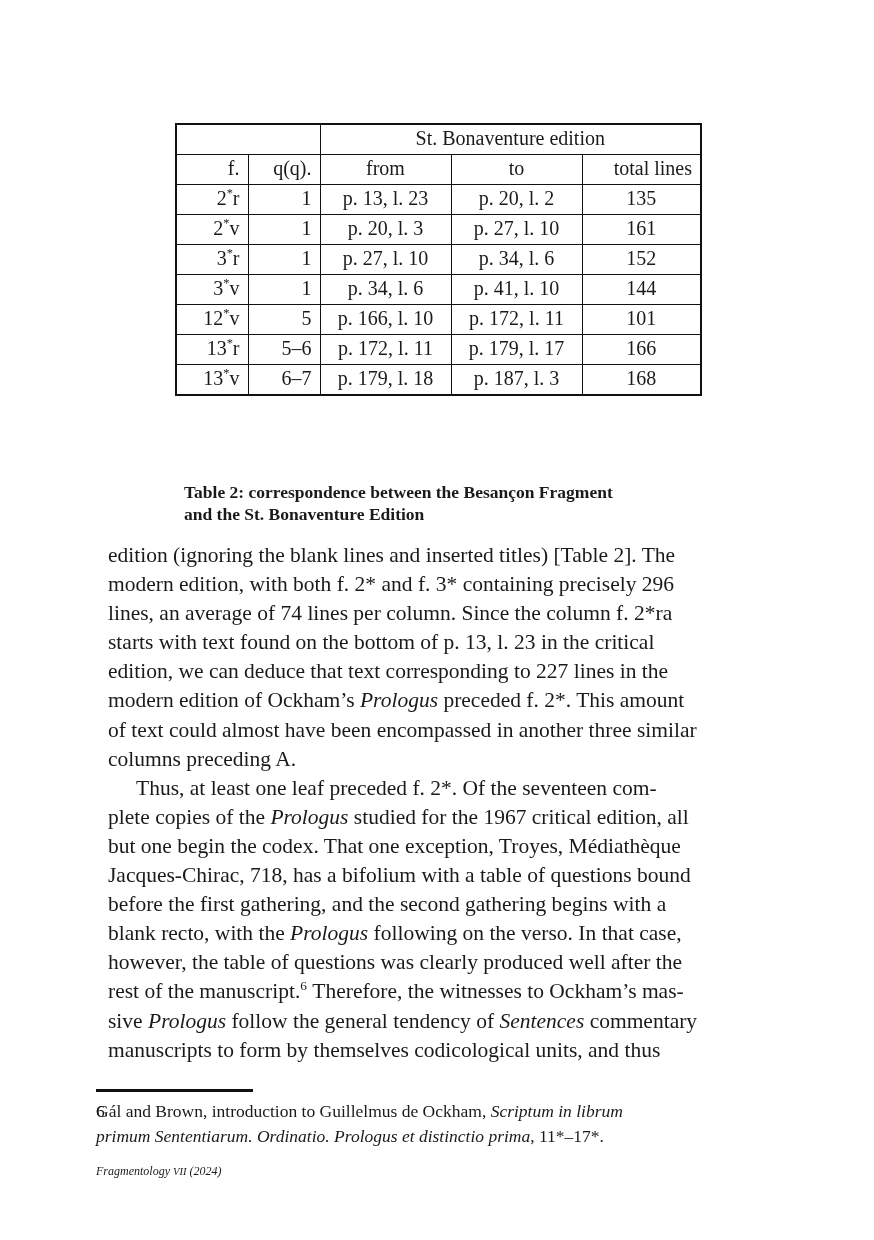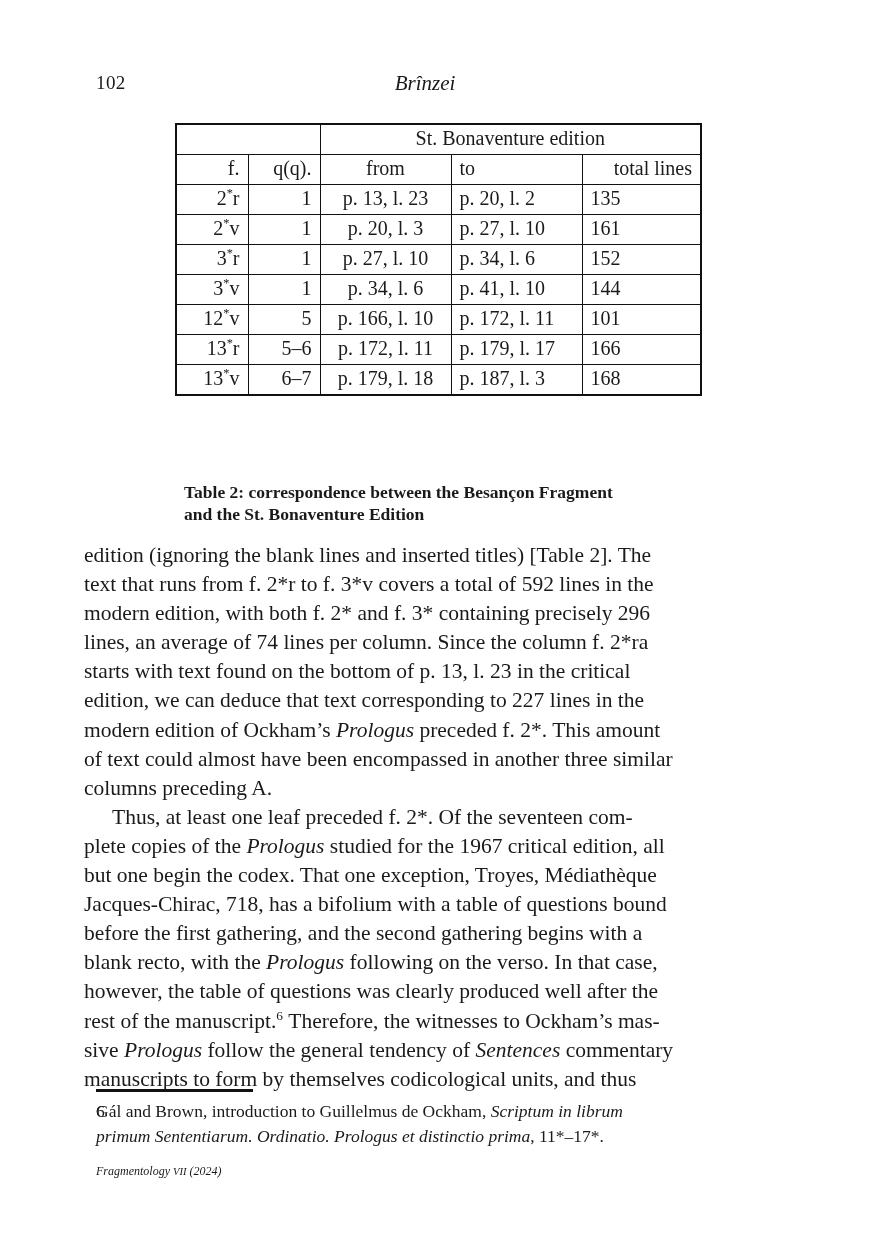--- a/index.html
+++ b/index.html
@@ -101,54 +101,54 @@
     border-top: none;
     border-bottom: 1px solid #111;
   }
   .h-f { border-right: none; border-left: none; }
   .h-q { border-right: 1px solid #111; border-left: none; }
   .h-from {
     border-top: none; border-left: none; border-right: none;
     border-bottom: 1px solid #111;
   }
   .h-to {
-    text-align: left;
+    text-align: center;
     border-top: none; border-left: none; border-right: none;
     border-bottom: 1px solid #111;
   }
   .h-total {
     text-align: right;
     border-top: none; border-left: none; border-right: none;
     border-bottom: 1px solid #111;
   }
 
   td.d-f     { text-align: right; margin-left: 16px; }
   td.d-q     { text-align: right; }
   td.d-from  { text-align: center; }
-  td.d-to    { text-align: left; }
-  td.d-total { text-align: left; }
+  td.d-to    { text-align: center; }
+  td.d-total { text-align: center; }
 
   .star { }
 
   
   .caption {
     position: absolute;
     left: 175px;
     top: 481px;
     width: 540px;
     font-weight: bold;
     font-size: 17.5px;
     line-height: 22px;
     margin-left: 9px;
   }
 
   
   .body {
     position: absolute;
-    left: 84px;
+    left: 108px;
     top: 541px;
     width: 658px;
     font-size: 21.5px;
   }
   .tline {
     height: 29.1px;
     line-height: 29.1px;
     white-space: nowrap;
     position: relative;
   }
@@ -201,24 +201,20 @@
     font-size: 12px;
     line-height: 24px;
   }
   .sc { font-size: 0.88em; }
 </style>
 </head>
 <body>
 
 <div class="page">
 
-  <div class="runhead">
-    <div class="folio">102</div>
-    <div class="runhead-title">Brînzei</div>
-  </div>
 
   <div class="tablewrap">
     <table class="corr">
       <colgroup>
         <col class="c-f">
           <col class="c-q">
           <col class="c-from">
           <col class="c-to">
           <col class="c-total">
       </colgroup>
@@ -294,24 +290,20 @@
     <div>and the St. Bonaventure Edition</div>
   </div>
 
   <div class="body">
 
     <div class="tline j">
         <span>edition (ignoring the blank lines and inserted titles) [Table 2]. The</span>
         <span></span>
       </div>
     <div class="tline j">
-        <span>text that runs from f. 2*r to f. 3*v covers a total of 592 lines in the</span>
-        <span></span>
-      </div>
-    <div class="tline j">
         <span>modern edition, with both f. 2* and f. 3* containing precisely 296</span>
         <span></span>
       </div>
     <div class="tline j">
         <span>lines, an average of 74 lines per column. Since the column f. 2*ra</span>
         <span></span>
       </div>
     <div class="tline j">
         <span>starts with text found on the bottom of p. 13, l. 23 in the critical</span>
         <span></span>

